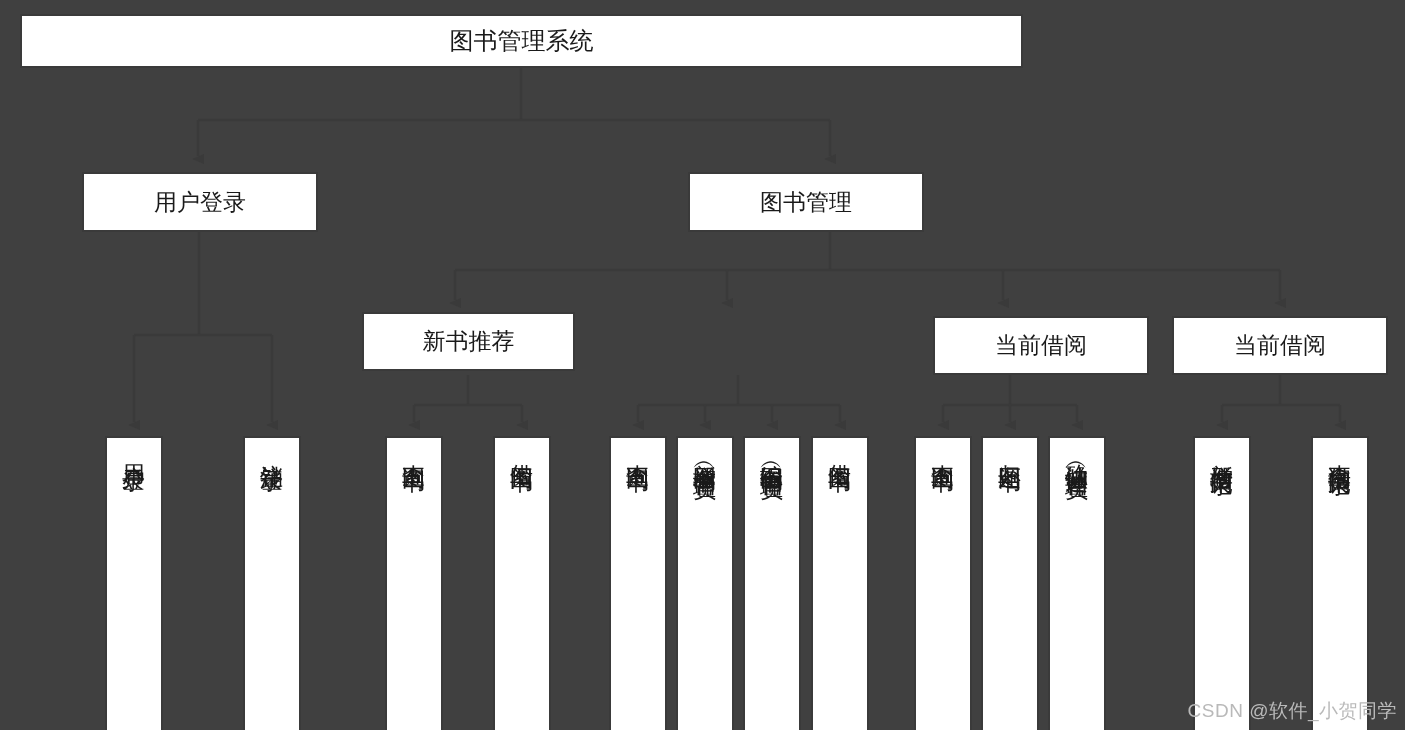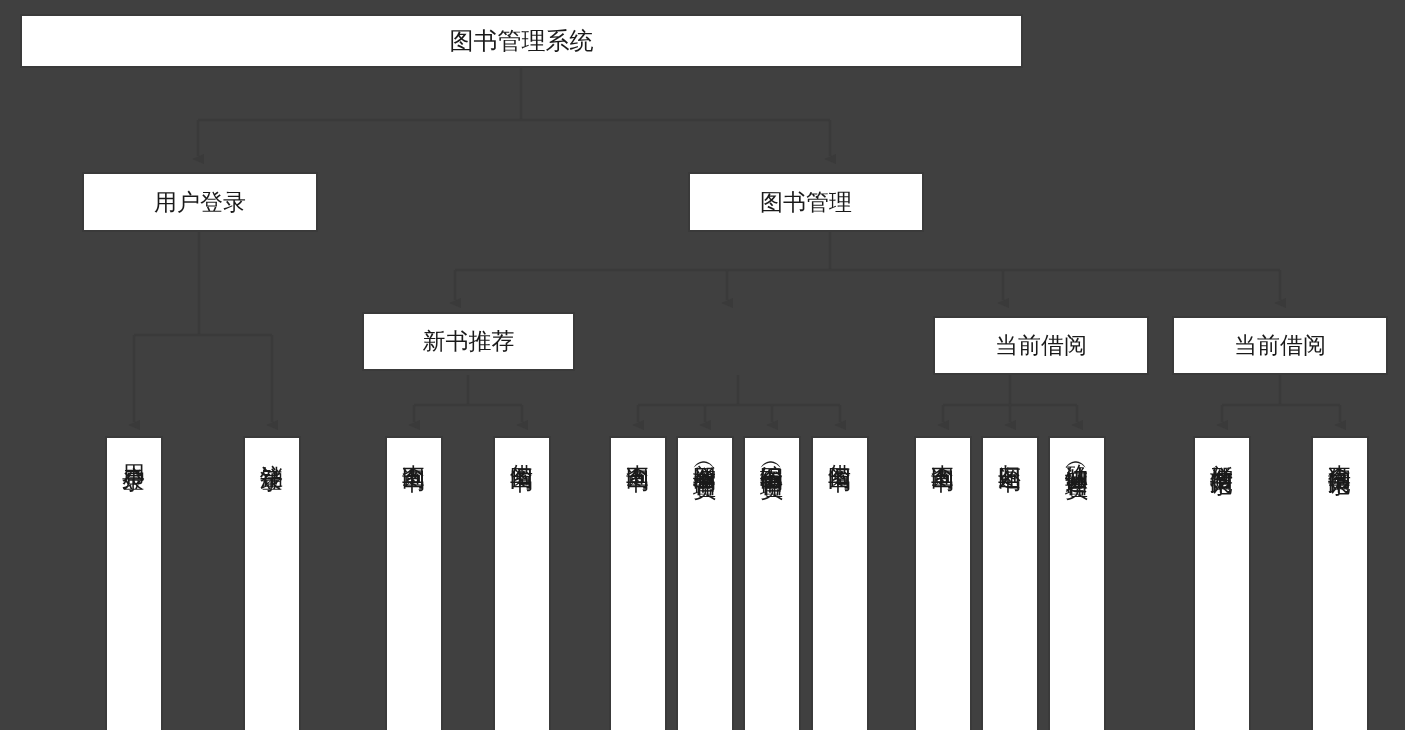--- a/index.html
+++ b/index.html
@@ -182,14 +182,15 @@
     <span class="label">确认归还（管理员）</span>
   </div>
 
   <div class="node v-node" style="left:1193px; top:436px; width:58px; height:297px;">
     <span class="label">新增借阅记录</span>
   </div>
   <div class="node v-node" style="left:1311px; top:436px; width:58px; height:297px;">
     <span class="label">查询借阅记录</span>
   </div>
 
+  <div class="watermark">CSDN @软件_小贺同学</div>
 
 </div>
 
 </body></html>

